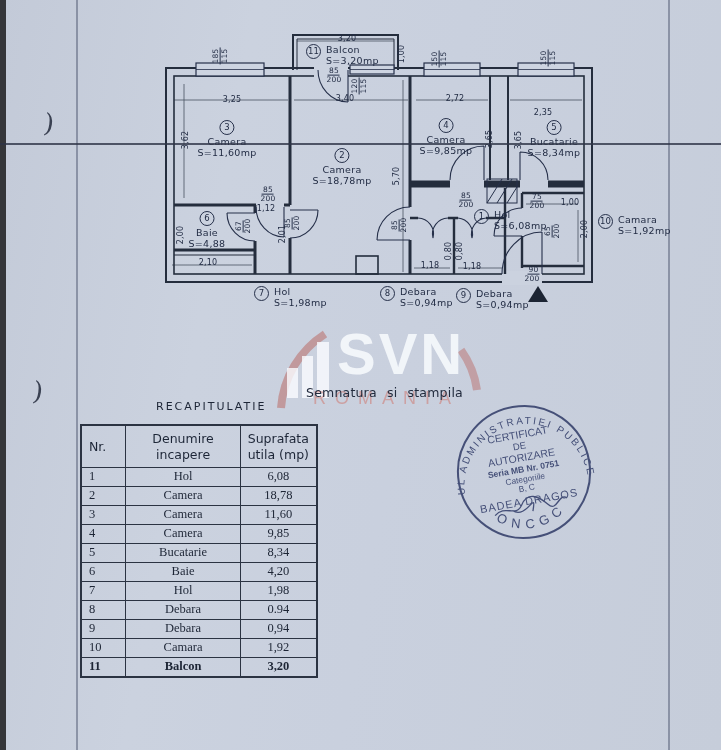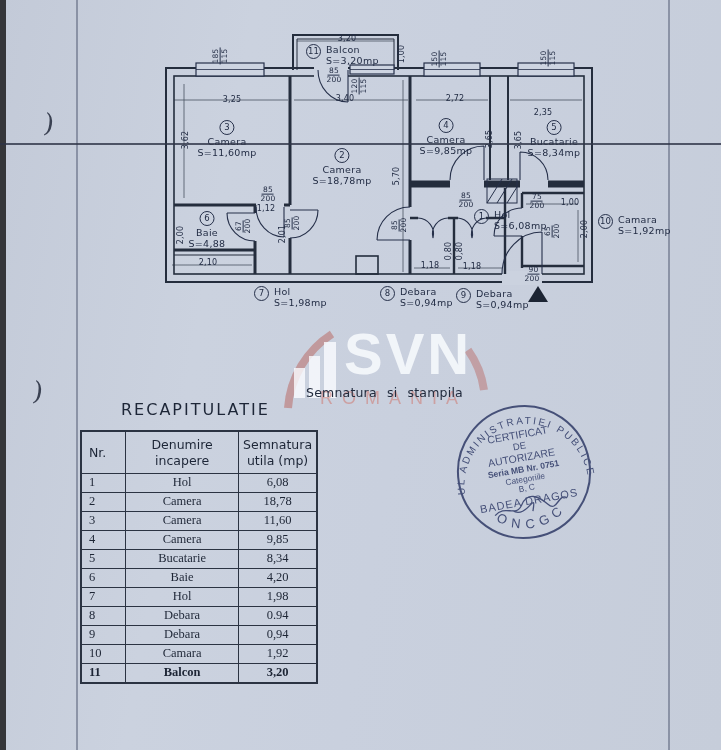--- a/index.html
+++ b/index.html
@@ -22,38 +22,38 @@
   .circ{width:13px;height:13px;border:1.3px solid #26304a;border-radius:50%;font-size:8.5px;line-height:13px;
         text-align:center;flex:none;display:inline-block;margin:0 auto 1px auto;}
   .rtxt{display:flex;flex-direction:column;}
   .rname,.rarea{font-size:9.5px;line-height:1.18;white-space:nowrap;letter-spacing:.3px;}
   .dim{position:absolute;transform:translate(-50%,-50%);font-size:8px;letter-spacing:.2px;
        white-space:nowrap;color:#222c44;z-index:3;}
   .dim.frac{display:flex;flex-direction:column;align-items:center;line-height:1.05;font-size:7.5px;}
   .frac .ft{border-bottom:1px solid #26304a;padding:0 1px;}
 
   
-  #watermark{position:absolute;left:280px;top:326px;width:230px;height:100px;z-index:4;pointer-events:none;}
+  #watermark{position:absolute;left:273px;top:326px;width:230px;height:100px;z-index:4;pointer-events:none;}
   #wm-svn{position:absolute;left:64px;top:-6px;font-family:"Liberation Sans",sans-serif;font-weight:bold;
           font-size:58px;letter-spacing:3px;color:rgba(250,252,255,.82);}
   #wm-sub{position:absolute;left:40px;top:62px;font-size:18px;letter-spacing:9px;
           color:rgba(206,128,122,.6);font-family:Liberation Sans, sans-serif;}
 
   
   #executant{position:absolute;left:306px;top:380px;width:372px;z-index:6;
              font-size:12.5px;color:#232c3e;letter-spacing:.2px;}
   #executant .l1{word-spacing:6px;white-space:nowrap;}
   #executant .l2{word-spacing:6px;margin-top:5px;}
 
   
   #stamp{position:absolute;left:446px;top:398px;width:160px;height:150px;z-index:7;opacity:.92;}
 
   
   #recap{position:absolute;left:80px;top:400px;z-index:6;}
-  #recap-title{font-size:16px;letter-spacing:2px;color:#1d2637;margin-left:41px;margin-bottom:11px;
+  #recap-title{font-size:11px;letter-spacing:2px;color:#1d2637;margin-left:76px;margin-bottom:11px;
                font-family:"DejaVu Sans",sans-serif;}
   table{border-collapse:collapse;width:238px;background:transparent;}
   table,th,td{border:1.4px solid #2b3342;}
   table{border-width:2.5px;}
   th{font-family:"DejaVu Sans",sans-serif;font-size:12.5px;font-weight:normal;color:#1d2637;
      padding:5px 2px;line-height:1.25;}
   td{font-family:"Liberation Serif",serif;font-size:12.5px;color:#1d2535;height:18px;
      padding:0 3px;line-height:1.1;}
   .c-nr{width:38px;text-align:left;padding-left:7px;}
   .c-name{width:120px;text-align:center;}
@@ -338,21 +338,21 @@
     </g>
   </svg>
 
   <div id="recap">
     <div id="recap-title">RECAPITULATIE</div>
     <table>
       <thead>
         <tr>
           <th class="c-nr">Nr.</th>
           <th class="c-name">Denumire incapere</th>
-          <th class="c-val">Semnatura utila (mp)</th>
+          <th class="c-val">Suprafata utila (mp)</th>
         </tr>
       </thead>
       <tbody id="recap-rows">
           <tr>
             <td class="c-nr">1</td>
             <td class="c-name">Hol</td>
             <td class="c-val">6,08</td>
           </tr>
           <tr>
             <td class="c-nr">2</td>

